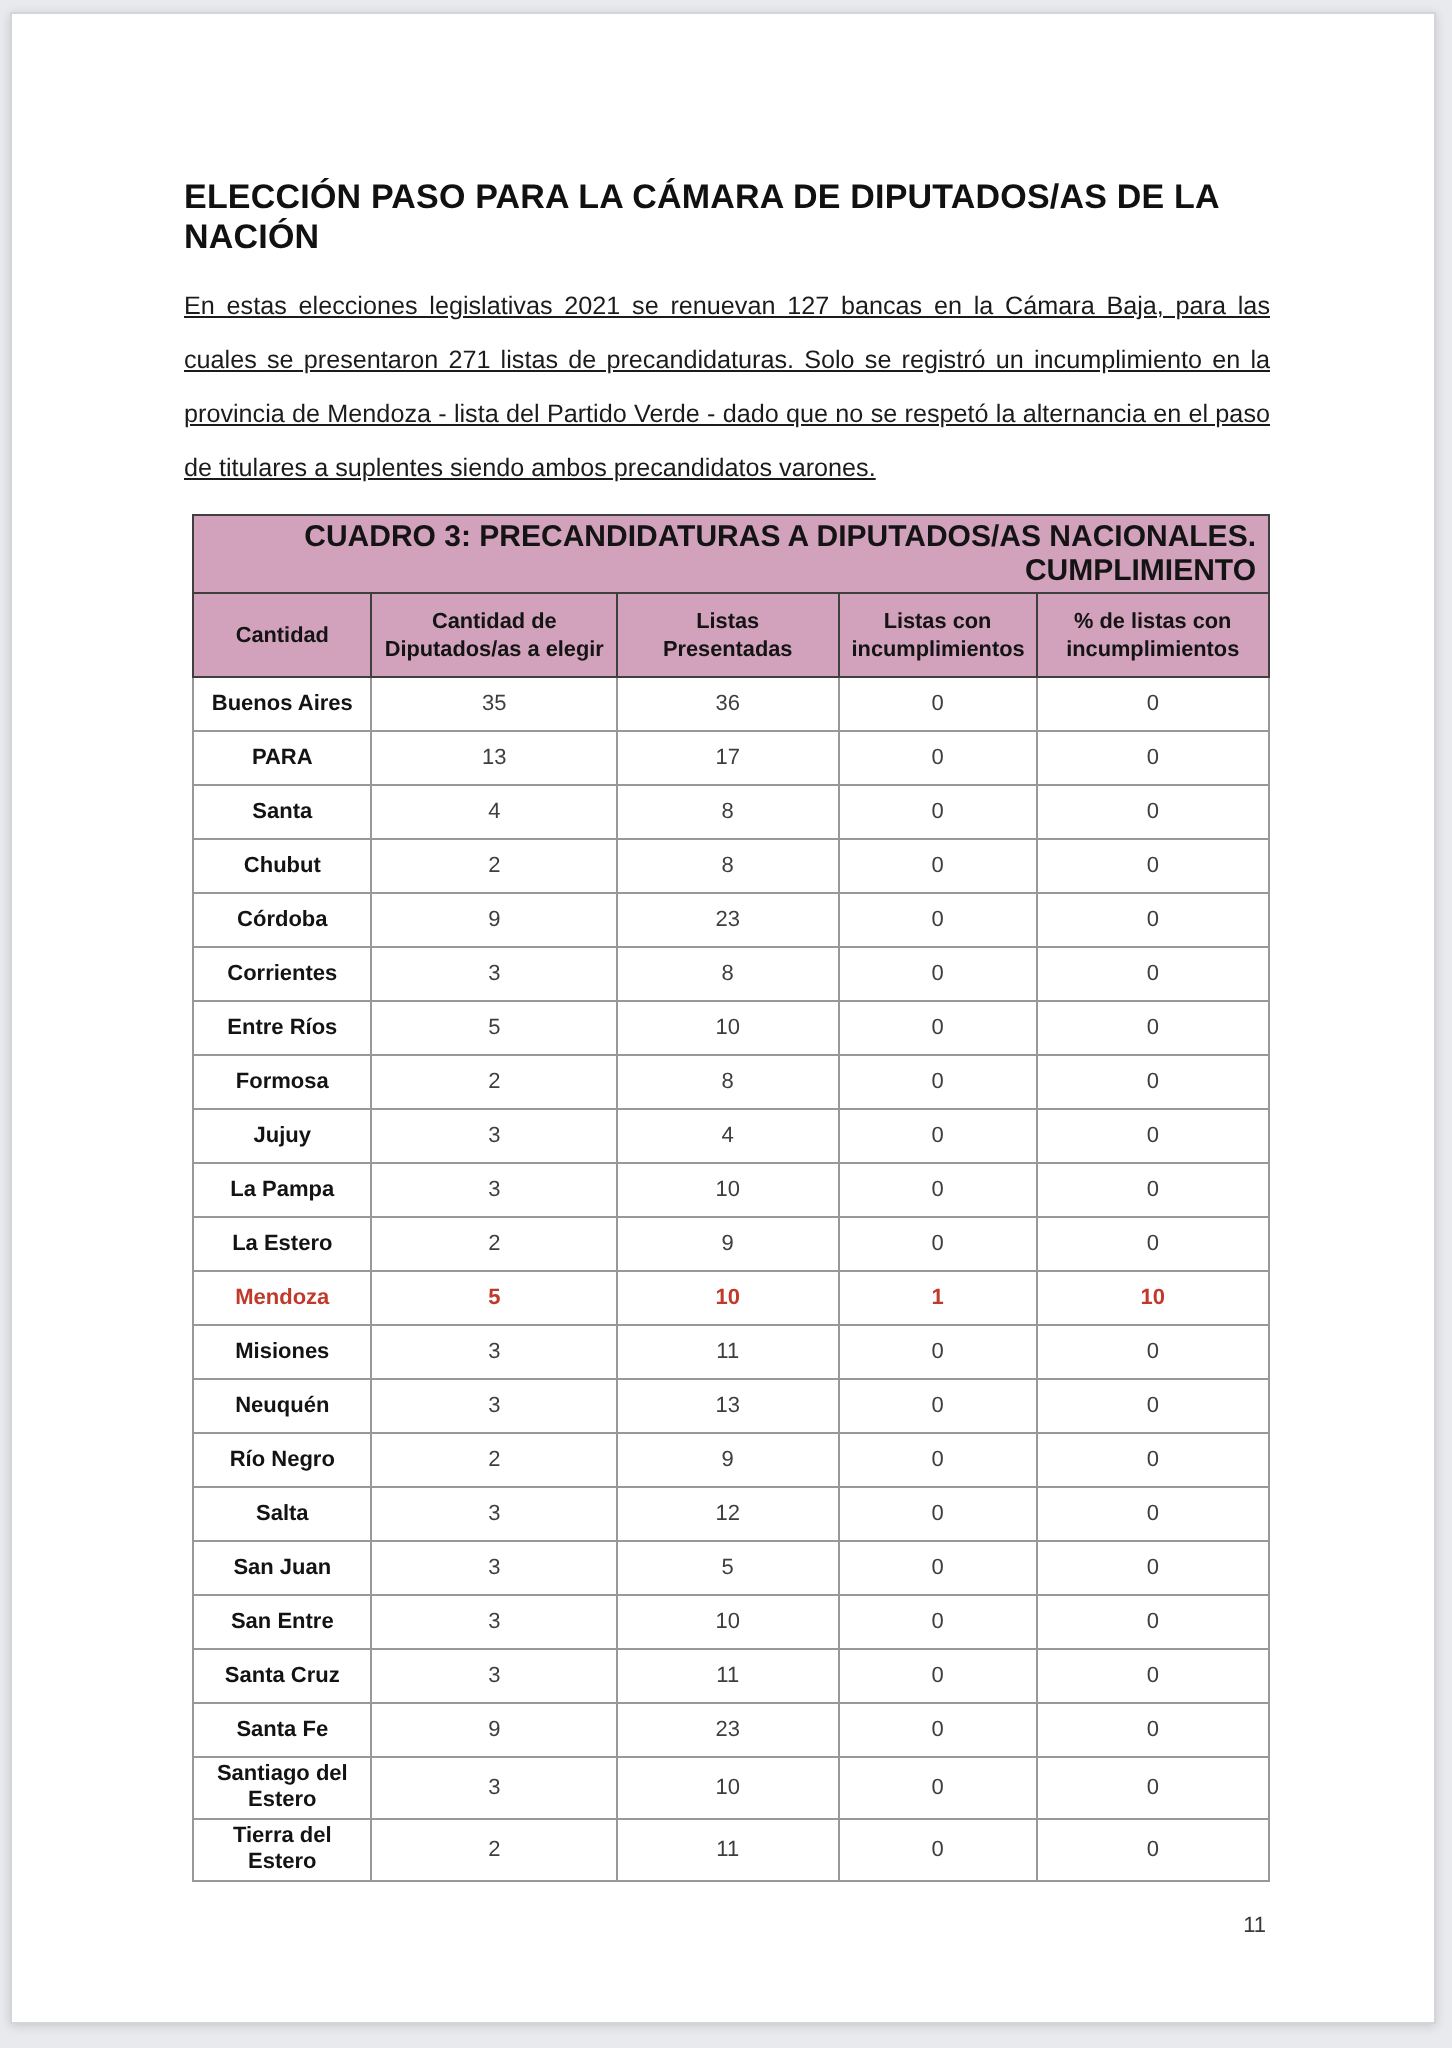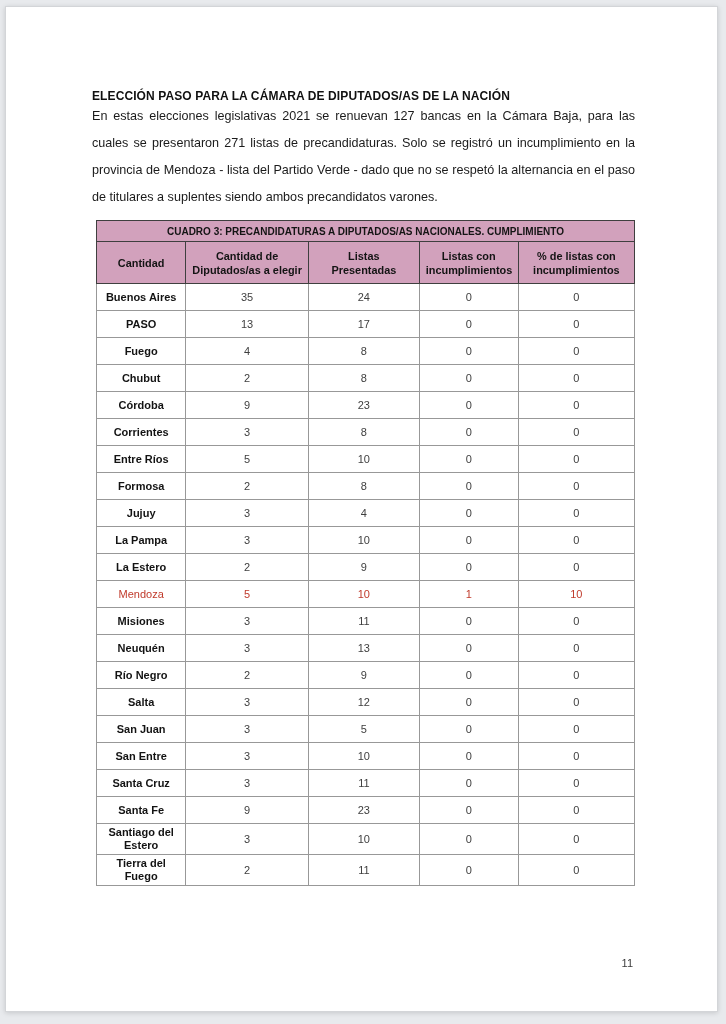--- a/index.html
+++ b/index.html
@@ -24,51 +24,54 @@
     overflow: hidden;
   }
   .content {
     position: absolute;
     left: 86px;
     top: 0;
     width: 543px;
   }
   .doc-title {
     margin-top: 82px;
-    font-size: 12px;
+    font-size: 17px;
     font-weight: bold;
     color: #111111;
     letter-spacing: 0.1px;
   }
   .doc-paragraph {
+    margin-top: 11px;
     font-size: 12.6px;
     line-height: 27px;
     color: #1b1b1b;
     text-align: justify;
+    text-decoration: underline;
   }
   .dtable {
     border-collapse: collapse;
     table-layout: fixed;
     width: 539px;
     margin-top: 9px;
     margin-left: 4px;
   }
   .dtable td, .dtable th {
     box-sizing: border-box;
     text-align: center;
     vertical-align: middle;
     padding: 2px 6px;
   }
   .title-row td {
     background: #d2a1bc;
     border: 1px solid #3f3f3f;
     height: 21px;
-    font-size: 10px;
+    font-size: 15px;
     font-weight: bold;
     color: #141414;
+    text-align: right;
   }
   .head-row th {
     background: #d2a1bc;
     border: 1px solid #3f3f3f;
     height: 42px;
     font-size: 10.9px;
     font-weight: bold;
     color: #141414;
     line-height: 14px;
   }
@@ -82,21 +85,21 @@
     font-weight: bold;
     color: #131313;
   }
   .dtable tbody td.num {
     font-weight: normal;
     color: #3e3e3e;
   }
   .dtable tbody tr.hl td.province,
   .dtable tbody tr.hl td.num {
     color: #c03a2b;
-    font-weight: normal;
+    font-weight: bold;
   }
   .page-number {
     position: absolute;
     top: 950px;
     right: 84px;
     font-size: 11px;
     color: #3a3a3a;
   }
 </style>
 </head>
@@ -126,33 +129,33 @@
           <th>Cantidad de Diputados/as a elegir</th>
           <th>Listas Presentadas</th>
           <th>Listas con incumplimientos</th>
           <th>% de listas con incumplimientos</th>
         </tr>
       </thead>
       <tbody id="table-body">
           <tr>
             <td class="province">Buenos Aires</td>
             <td class="num">35</td>
-            <td class="num">24</td>
-            <td class="num">0</td>
-            <td class="num">0</td>
-          </tr>
-          <tr>
-            <td class="province">PASO</td>
+            <td class="num">36</td>
+            <td class="num">0</td>
+            <td class="num">0</td>
+          </tr>
+          <tr>
+            <td class="province">PARA</td>
             <td class="num">13</td>
             <td class="num">17</td>
             <td class="num">0</td>
             <td class="num">0</td>
           </tr>
           <tr>
-            <td class="province">Fuego</td>
+            <td class="province">Santa</td>
             <td class="num">4</td>
             <td class="num">8</td>
             <td class="num">0</td>
             <td class="num">0</td>
           </tr>
           <tr>
             <td class="province">Chubut</td>
             <td class="num">2</td>
             <td class="num">8</td>
             <td class="num">0</td>
@@ -271,21 +274,21 @@
             <td class="num">0</td>
           </tr>
           <tr>
             <td class="province">Santiago del Estero</td>
             <td class="num">3</td>
             <td class="num">10</td>
             <td class="num">0</td>
             <td class="num">0</td>
           </tr>
           <tr>
-            <td class="province">Tierra del Fuego</td>
+            <td class="province">Tierra del Estero</td>
             <td class="num">2</td>
             <td class="num">11</td>
             <td class="num">0</td>
             <td class="num">0</td>
           </tr>
         </tbody>
     </table>
 
   </div>
 

